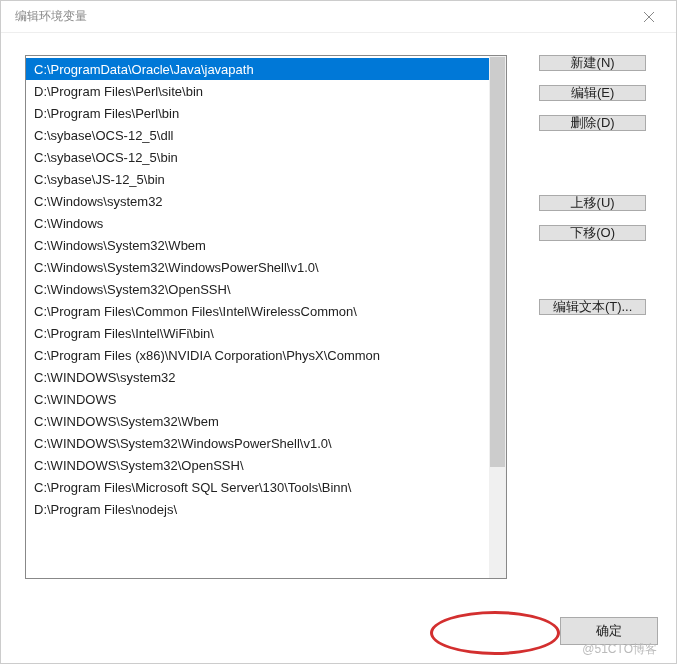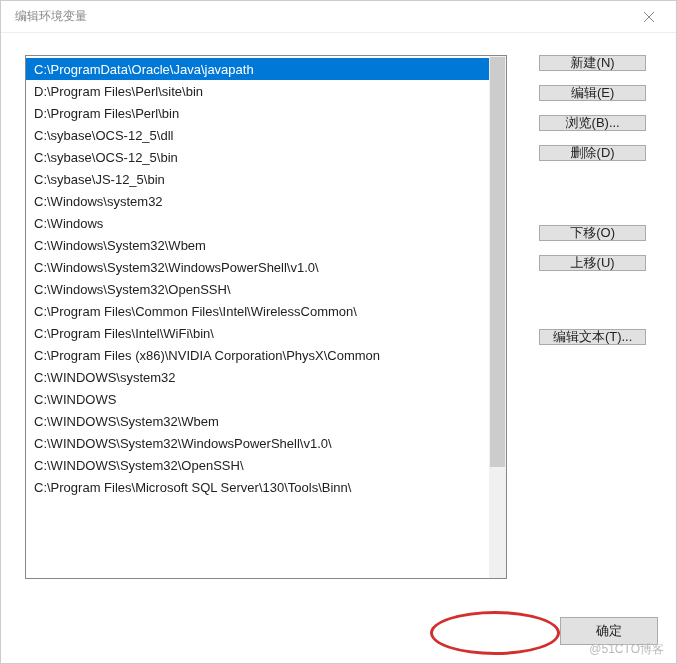--- a/index.html
+++ b/index.html
@@ -129,21 +129,21 @@
       width: 130px;
       height: 44px;
       border: 3px solid #d32f2f;
       border-radius: 50%;
       right: 116px;
       bottom: 8px;
       pointer-events: none;
     }
     .watermark {
       position: absolute;
-      right: 13px;
+      right: 20px;
       bottom: 6px;
       color: #bbb;
       font-size: 12px;
     }
   </style>
 </head>
 <body>
 
 <div class="dialog">
   <div class="titlebar">
@@ -172,36 +172,36 @@
           <div class="list-item">C:\Windows\System32\OpenSSH\</div>
           <div class="list-item">C:\Program Files\Common Files\Intel\WirelessCommon\</div>
           <div class="list-item">C:\Program Files\Intel\WiFi\bin\</div>
           <div class="list-item">C:\Program Files (x86)\NVIDIA Corporation\PhysX\Common</div>
           <div class="list-item">C:\WINDOWS\system32</div>
           <div class="list-item">C:\WINDOWS</div>
           <div class="list-item">C:\WINDOWS\System32\Wbem</div>
           <div class="list-item">C:\WINDOWS\System32\WindowsPowerShell\v1.0\</div>
           <div class="list-item">C:\WINDOWS\System32\OpenSSH\</div>
           <div class="list-item">C:\Program Files\Microsoft SQL Server\130\Tools\Binn\</div>
+          <div class="list-item">D:\Program Files\nodejs\</div>
         </div>
       <div class="scrollbar">
         <div class="scroll-thumb"></div>
       </div>
     </div>
 
     <div class="side-buttons">
       <div class="btn-group1">
         <div class="btn">新建(N)</div>
         <div class="btn">编辑(E)</div>
-        <div class="btn">浏览(B)...</div>
         <div class="btn">删除(D)</div>
       </div>
       <div class="btn-group2">
+        <div class="btn">上移(U)</div>
         <div class="btn">下移(O)</div>
-        <div class="btn">上移(U)</div>
       </div>
       <div class="btn-group3">
         <div class="btn">编辑文本(T)...</div>
       </div>
     </div>
   </div>
 
   <div class="bottom-bar">
     <div class="circle-highlight"></div>
     <div class="bottom-btn">确定</div>

